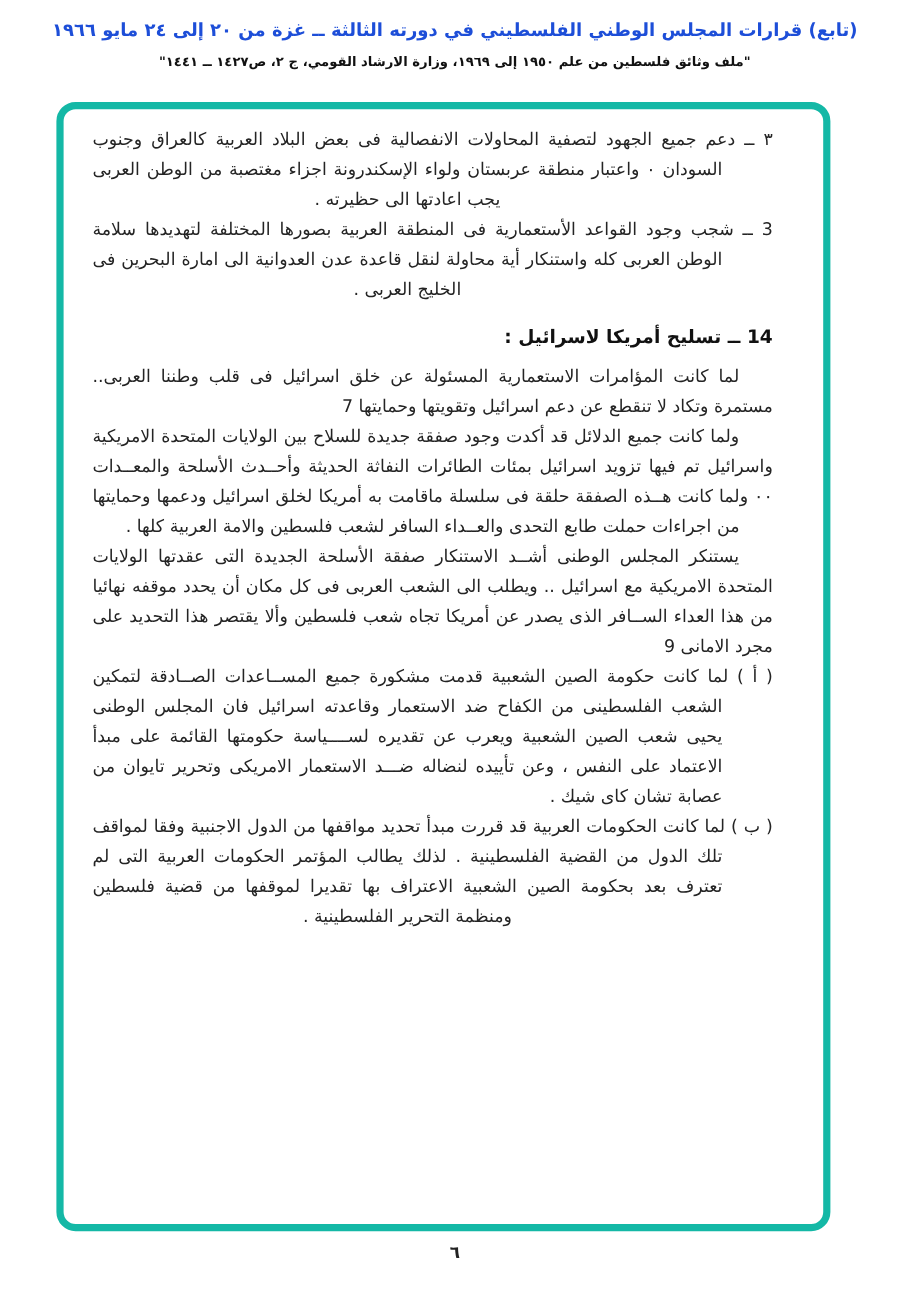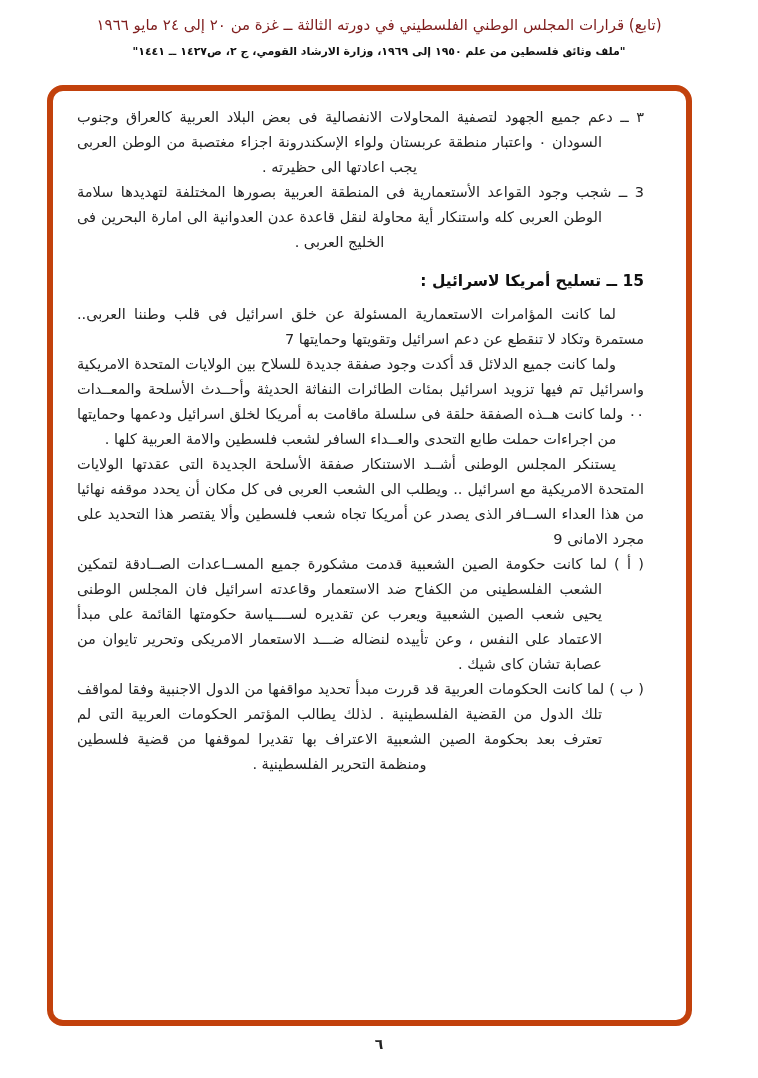--- a/index.html
+++ b/index.html
@@ -10,34 +10,34 @@
     font-family:"DejaVu Sans",sans-serif;
     color:#1f1f1f;
     overflow:hidden;
   }
   
   .hdr{
     position:absolute;top:12px;left:0;width:100%;
     direction:rtl;text-align:center;
   }
   .hdr-line1{
-    font-size:15px;font-weight:normal;line-height:26px;
-    letter-spacing:0;color:#7f1d1d;
+    font-size:15px;font-weight:bold;line-height:26px;
+    letter-spacing:0;color:#1d4ed8;
   }
   .hdr-line2{
     font-size:11px;font-weight:bold;line-height:20px;
     margin-top:4px;color:#111;
   }
   
   .frame{
     position:absolute;
     left:47px;top:85px;
     width:645px;height:941px;
     box-sizing:border-box;
-    border:6px solid #c2410c;
+    border:6px solid #14b8a6;
     border-radius:16px;
     padding:14px 42px 0 24px;
     direction:rtl;
     overflow:hidden;
   }
   .frame p, .frame h2{
     margin:0;
     font-size:14.5px;
     line-height:25px;
     text-align:justify;
@@ -85,21 +85,21 @@
     <div class="hdr-line1">(تابع) قرارات المجلس الوطني الفلسطيني في دورته الثالثة ــ غزة من ٢٠ إلى ٢٤ مايو ١٩٦٦</div>
     <div class="hdr-line2">"ملف وثائق فلسطين من علم ١٩٥٠ إلى ١٩٦٩، وزارة الارشاد القومي، ج ٢، ص١٤٢٧ ــ ١٤٤١"</div>
   </div>
 
   <div class="frame">
 
     <p class="hang last-center"><span class="marker">٣ ــ </span><span>دعم جميع الجهود لتصفية المحاولات الانفصالية فى بعض البلاد العربية كالعراق وجنوب السودان ٠ واعتبار منطقة عربستان ولواء الإسكندرونة اجزاء مغتصبة من الوطن العربى يجب اعادتها الى حظيرته .</span></p>
 
     <p class="hang last-center mb-lg"><span class="marker">3 ــ </span><span>شجب وجود القواعد الأستعمارية فى المنطقة العربية بصورها المختلفة لتهديدها سلامة الوطن العربى كله واستنكار أية محاولة لنقل قاعدة عدن العدوانية الى امارة البحرين فى الخليج العربى .</span></p>
 
-    <h2 class="sect">15 ــ تسليح أمريكا لاسرائيل :</h2>
+    <h2 class="sect">14 ــ تسليح أمريكا لاسرائيل :</h2>
 
     <p class="para last-right">لما كانت المؤامرات الاستعمارية المسئولة عن خلق اسرائيل فى قلب وطننا العربى.. مستمرة وتكاد لا تنقطع عن دعم اسرائيل وتقويتها وحمايتها 7</p>
 
 
     <p class="para last-center">ولما كانت جميع الدلائل قد أكدت وجود صفقة جديدة للسلاح بين الولايات المتحدة الامريكية واسرائيل تم فيها تزويد اسرائيل بمئات الطائرات النفاثة الحديثة وأحــدث الأسلحة والمعــدات ٠٠ ولما كانت هــذه الصفقة حلقة فى سلسلة ماقامت به أمريكا لخلق اسرائيل ودعمها وحمايتها من اجراءات حملت طابع التحدى والعــداء السافر لشعب فلسطين والامة العربية كلها .</p>
 
     <p class="para last-right">يستنكر المجلس الوطنى أشــد الاستنكار صفقة الأسلحة الجديدة التى عقدتها الولايات المتحدة الامريكية مع اسرائيل .. ويطلب الى الشعب العربى فى كل مكان أن يحدد موقفه نهائيا من هذا العداء الســافر الذى يصدر عن أمريكا تجاه شعب فلسطين وألا يقتصر هذا التحديد على مجرد الامانى 9</p>
 
 
 

